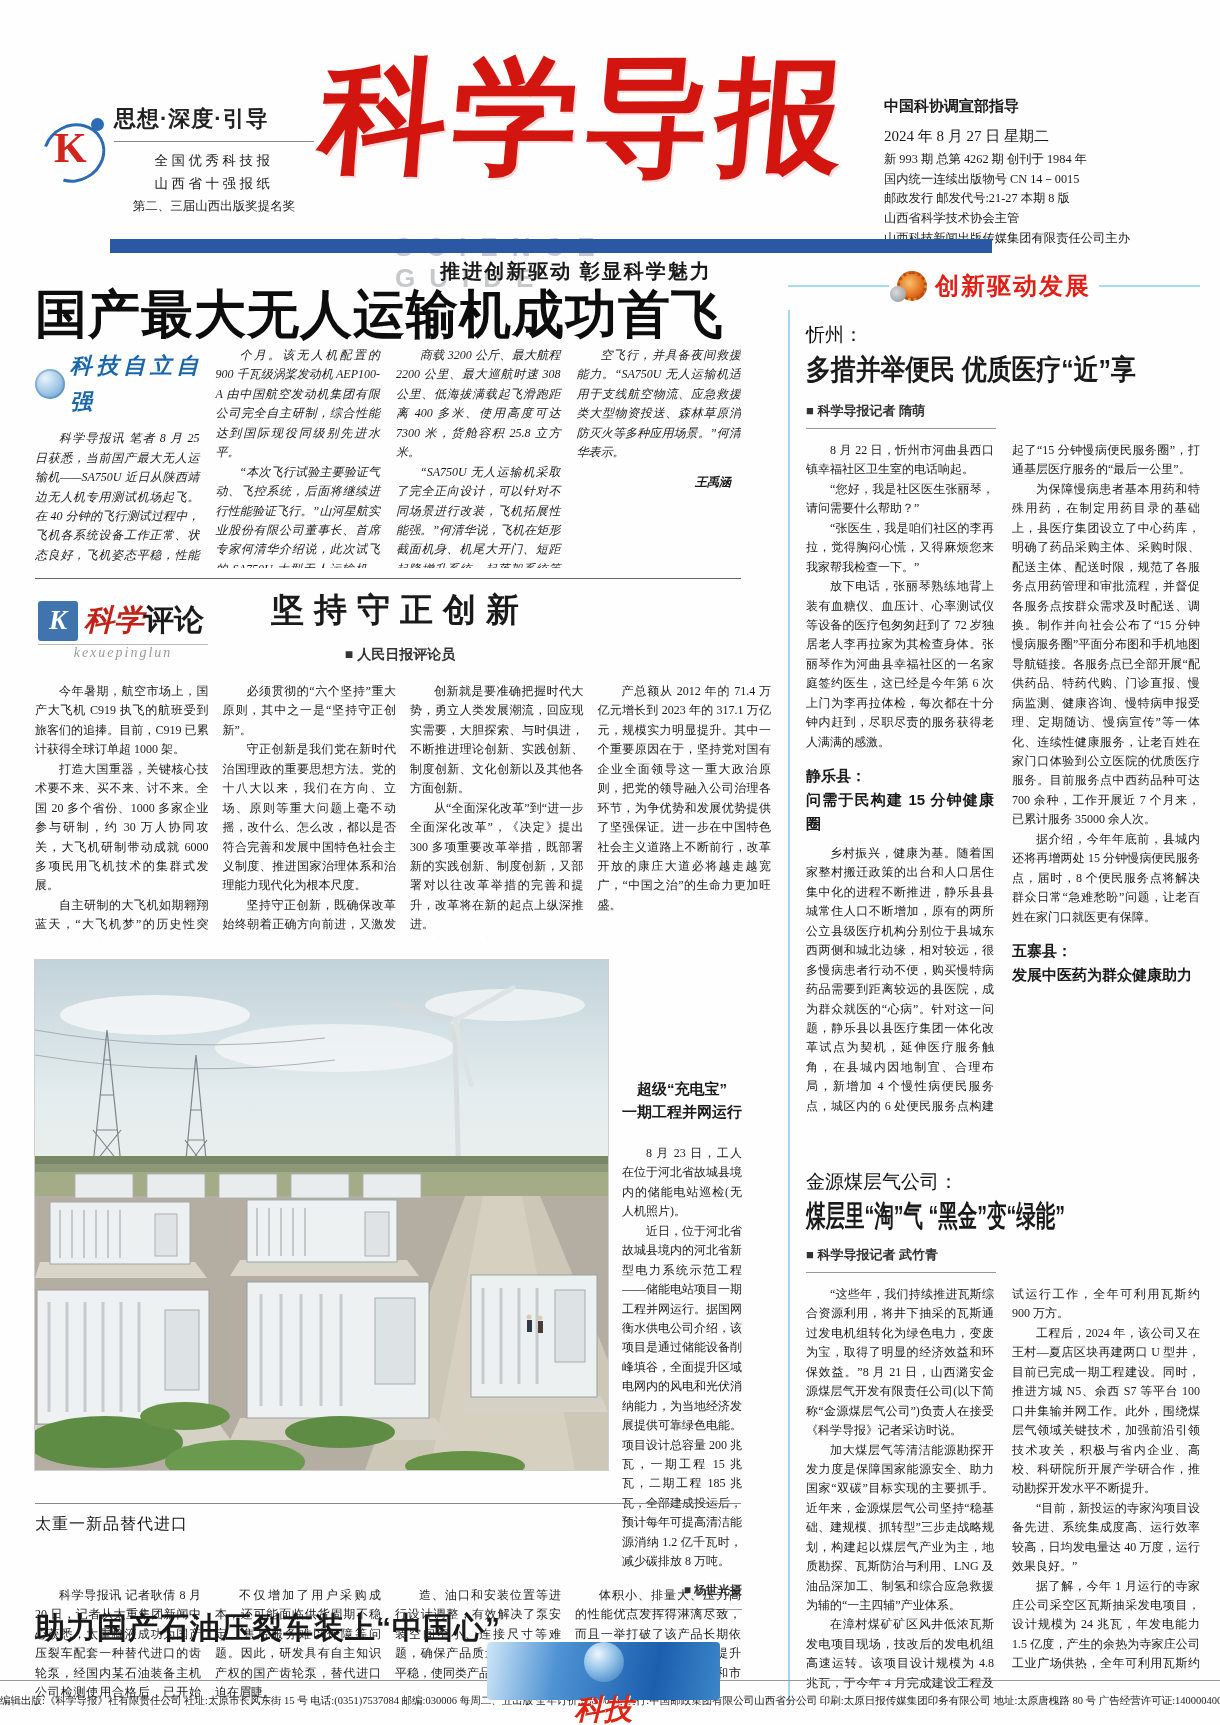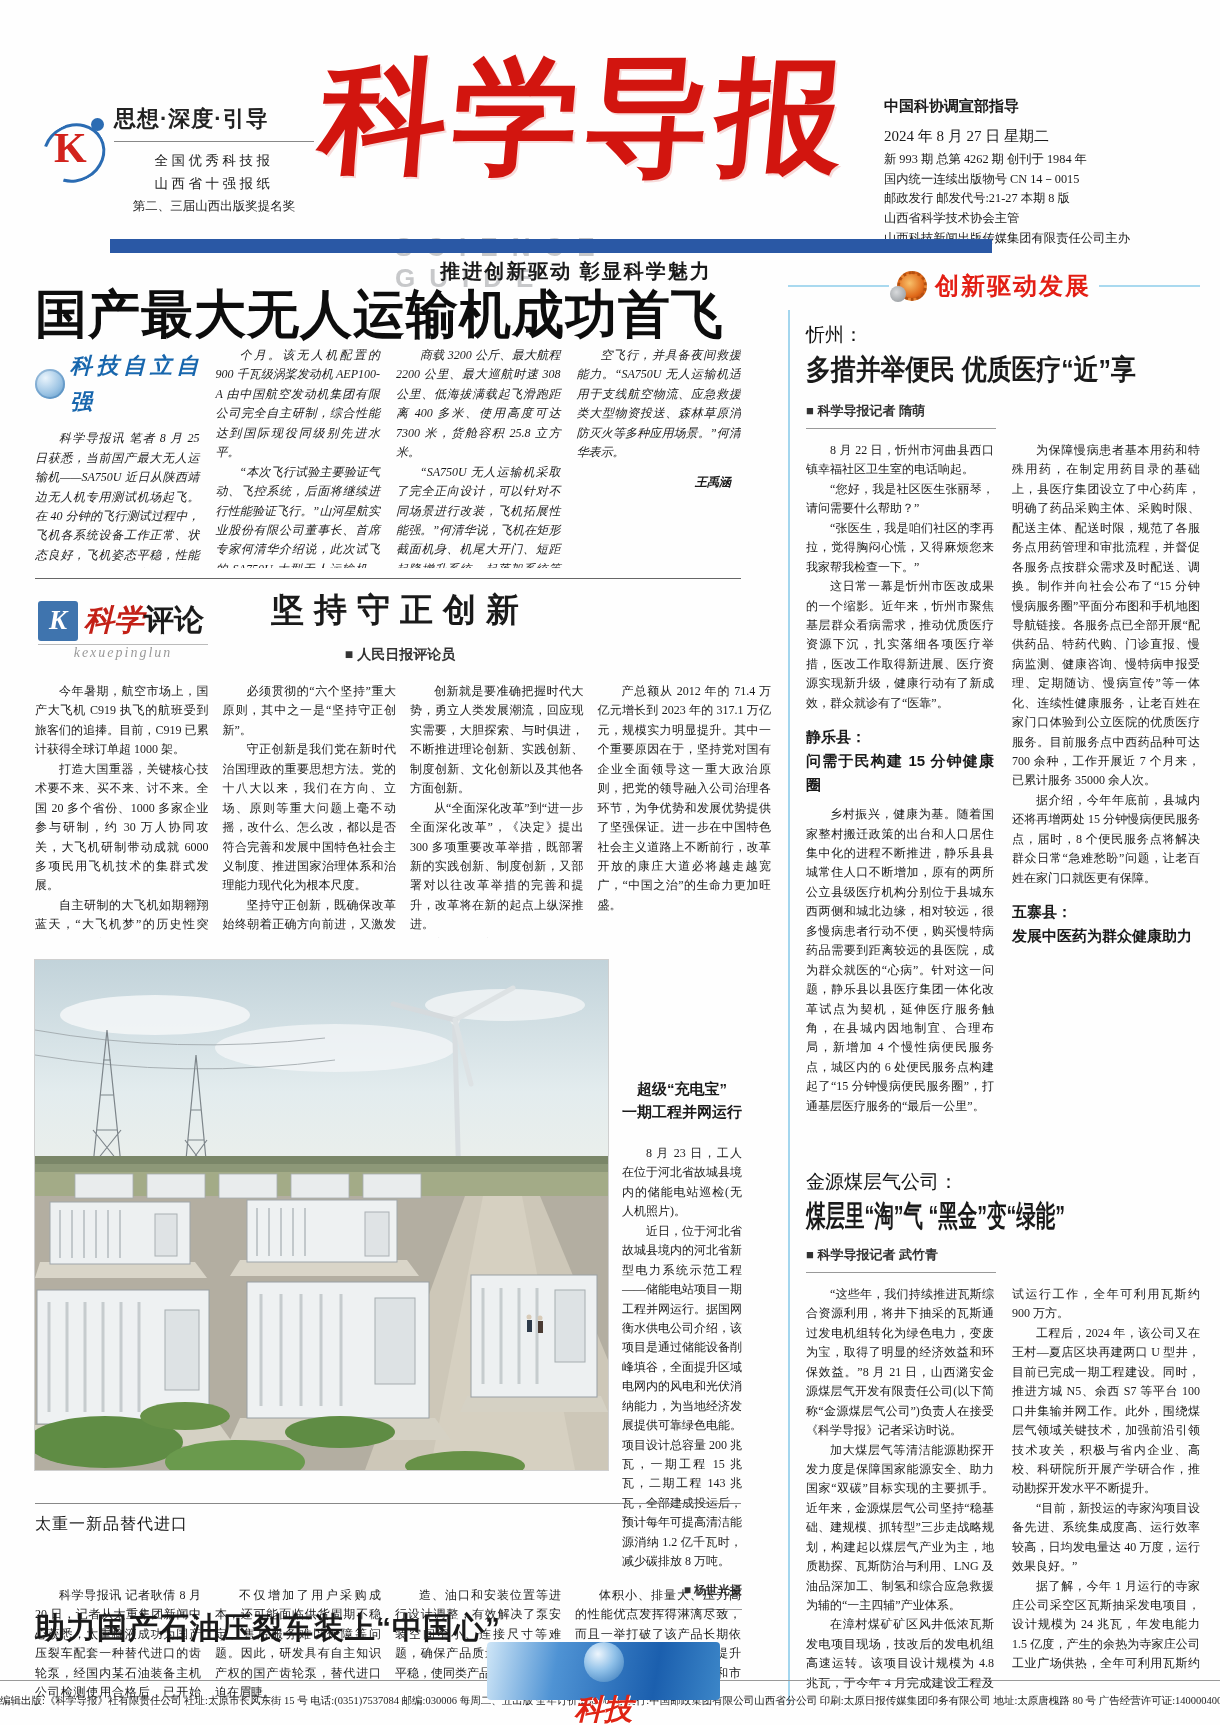--- a/index.html
+++ b/index.html
@@ -270,21 +270,21 @@
       <ellipse cx="150" cy="456" rx="45" ry="14" fill="#679147"></ellipse>
       <ellipse cx="305" cy="472" rx="55" ry="16" fill="#5f8c44"></ellipse>
       <ellipse cx="430" cy="506" rx="60" ry="15" fill="#679147"></ellipse>
     </svg>
   </div>
   <div class="abs cap">
     <div class="cap-h sans">超级“充电宝”</div>
     <div class="cap-h sans">一期工程并网运行</div>
     <div class="cap-body">
         <p>8 月 23 日，工人在位于河北省故城县境内的储能电站巡检(无人机照片)。</p>
-        <p>近日，位于河北省故城县境内的河北省新型电力系统示范工程——储能电站项目一期工程并网运行。据国网衡水供电公司介绍，该项目是通过储能设备削峰填谷，全面提升区域电网内的风电和光伏消纳能力，为当地经济发展提供可靠绿色电能。项目设计总容量 200 兆瓦，一期工程 15 兆瓦，二期工程 143 兆瓦，全部建成投运后，预计每年可提高清洁能源消纳 1.2 亿千瓦时，减少碳排放 8 万吨。</p>
+        <p>近日，位于河北省故城县境内的河北省新型电力系统示范工程——储能电站项目一期工程并网运行。据国网衡水供电公司介绍，该项目是通过储能设备削峰填谷，全面提升区域电网内的风电和光伏消纳能力，为当地经济发展提供可靠绿色电能。项目设计总容量 200 兆瓦，一期工程 15 兆瓦，二期工程 185 兆瓦，全部建成投运后，预计每年可提高清洁能源消纳 1.2 亿千瓦时，减少碳排放 8 万吨。</p>
       </div>
     <div class="cap-credit">■ 杨世光摄</div>
   </div>
 
   <div class="abs divider-b"></div>
   <div class="abs bot-kick sans">太重一新品替代进口</div>
   <div class="abs bot-hl sans">助力国产石油压裂车装上“中国心”</div>
   <div class="abs cols bot-cols">
     <div>
         <p>科学导报讯 记者耿倩 8 月 20 日，记者从太重集团新闻中心获悉，太重榆液成功为国产压裂车配套一种替代进口的齿轮泵，经国内某石油装备主机公司检测使用合格后，已开始实现小批量供货。</p>
@@ -314,21 +314,21 @@
     </div>
     <div class="rail-box">
       <div class="kicker">忻州：</div>
       <div class="xin-hl sans">多措并举便民 优质医疗“近”享</div>
       <div class="byline sans">■ 科学导报记者 隋萌</div>
       <div class="flow xin-flow">
         <div>
             <p>8 月 22 日，忻州市河曲县西口镇幸福社区卫生室的电话响起。</p>
             <p>“您好，我是社区医生张丽琴，请问需要什么帮助？”</p>
             <p>“张医生，我是咱们社区的李再拉，觉得胸闷心慌，又得麻烦您来我家帮我检查一下。”</p>
-            <p>这日常一幕是忻州市医改成果的一个缩影。近年来，忻州市聚焦基层群众看病需求，推动优质医疗资源下沉，扎实落细各项医疗举措，医改工作取得新进展、医疗资源实现新升级，健康行动有了新成效，群众就诊有了“医靠”。</p>
+            <p>放下电话，张丽琴熟练地背上装有血糖仪、血压计、心率测试仪等设备的医疗包匆匆赶到了 72 岁独居老人李再拉家为其检查身体。张丽琴作为河曲县幸福社区的一名家庭签约医生，这已经是今年第 6 次上门为李再拉体检，每次都在十分钟内赶到，尽职尽责的服务获得老人满满的感激。</p>
           </div>
         <div class="sub-hd">
           <div>静乐县：</div>
           <div>问需于民构建 15 分钟健康圈</div>
         </div>
         <div>
             <p>乡村振兴，健康为基。随着国家整村搬迁政策的出台和人口居住集中化的进程不断推进，静乐县县城常住人口不断增加，原有的两所公立县级医疗机构分别位于县城东西两侧和城北边缘，相对较远，很多慢病患者行动不便，购买慢特病药品需要到距离较远的县医院，成为群众就医的“心病”。针对这一问题，静乐县以县医疗集团一体化改革试点为契机，延伸医疗服务触角，在县城内因地制宜、合理布局，新增加 4 个慢性病便民服务点，城区内的 6 处便民服务点构建起了“15 分钟慢病便民服务圈”，打通基层医疗服务的“最后一公里”。</p>
             <p>为保障慢病患者基本用药和特殊用药，在制定用药目录的基础上，县医疗集团设立了中心药库，明确了药品采购主体、采购时限、配送主体、配送时限，规范了各服务点用药管理和审批流程，并督促各服务点按群众需求及时配送、调换。制作并向社会公布了“15 分钟慢病服务圈”平面分布图和手机地图导航链接。各服务点已全部开展“配供药品、特药代购、门诊直报、慢病监测、健康咨询、慢特病申报受理、定期随访、慢病宣传”等一体化、连续性健康服务，让老百姓在家门口体验到公立医院的优质医疗服务。目前服务点中西药品种可达 700 余种，工作开展近 7 个月来，已累计服务 35000 余人次。</p>
             <p>据介绍，今年年底前，县城内还将再增两处 15 分钟慢病便民服务点，届时，8 个便民服务点将解决群众日常“急难愁盼”问题，让老百姓在家门口就医更有保障。</p>
           </div>

